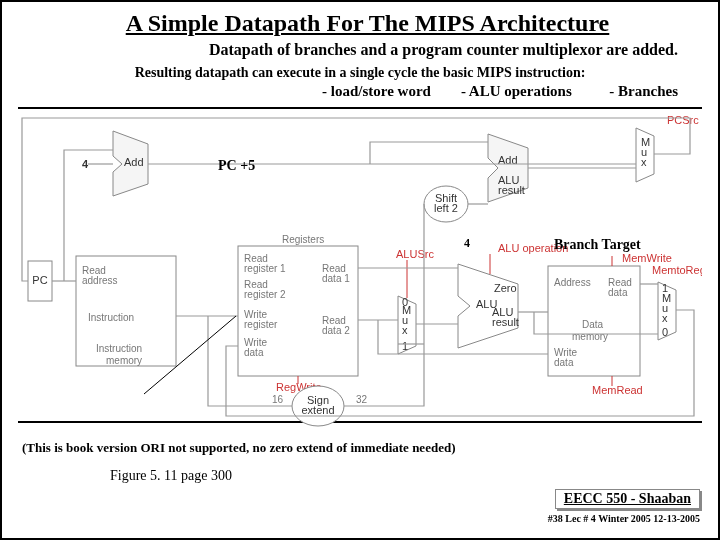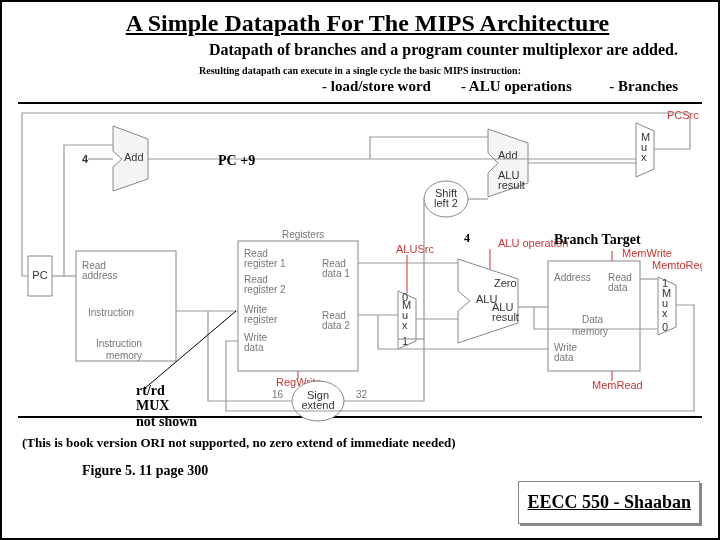--- a/index.html
+++ b/index.html
@@ -22,21 +22,21 @@
     padding-left: 15px;
   }
   .subtitle {
     text-align: right;
     font-size: 16px;
     font-weight: bold;
     margin: 4px 40px;
   }
   .line3 {
     text-align: center;
-    font-size: 10px;
+    font-size: 14px;
     font-weight: bold;
     margin: 6px 40px 2px 40px;
   }
   .line4 {
     text-align: right;
     font-size: 15px;
     font-weight: bold;
     margin: 0 40px 6px 40px;
   }
   .diagram-wrap {
@@ -53,38 +53,37 @@
     font-weight: bold;
     font-family: "Times New Roman", serif;
   }
   .footnote {
     font-size: 13px;
     font-weight: bold;
     margin: 4px 20px;
   }
   .figref {
     font-size: 14px;
-    margin-left: 80px;
+    margin-left: 108px;
     margin-top: 12px;
-    font-weight: bold;
   }
   .footer-right {
     position: absolute;
     right: 18px;
     bottom: 14px;
     text-align: right;
   }
   .course {
-    font-size: 18px;
+    font-size: 14px;
     font-weight: bold;
     text-decoration: underline;
     background: #fff;
     border: 1px solid #888;
     box-shadow: 2px 2px 0 #888;
-    padding: 10px 8px;
+    padding: 1px 8px;
     display: inline-block;
   }
   .lec {
     font-size: 10px;
     font-weight: bold;
     margin-top: 4px;
   }
 </style>
 </head>
 <body>
@@ -199,28 +198,24 @@
       <path d="M406 238 H380"></path>
       <path d="M500 206 H530"></path>
       <path d="M516 206 V228 H640"></path>
       <path d="M622 178 H640"></path>
       <path d="M658 204 H676 V310 H208 V240 H220"></path>
     </g>
 
     <line x1="126" y1="288" x2="218" y2="210" stroke="#000" stroke-width="1"></line>
   </svg>
 
-  <div class="ann" style="left:200px; top:52px;">PC +9</div>
+  <div class="ann" style="left:200px; top:52px;">PC +5</div>
   <div class="ann" style="left:536px; top:108px;margin-top:23px;">Branch Target</div>
   <div class="ann" style="left:446px; top:130px; font-size:12px;">4</div>
-  <div class="ann" style="left:118px; top:282px; line-height:1.1;">
-    <span>rt/rd</span><br>
-    <span>MUX</span><br>
-    <span>not shown</span>
-  </div>
 </div>
 
 <div class="footnote">(This is book version ORI not supported, no zero extend of immediate needed)</div>
 <div class="figref">Figure 5. 11 page 300</div>
 
 <div class="footer-right">
   <div class="course">EECC 550 - Shaaban</div>
+  <div class="lec">#38   Lec # 4   Winter 2005   12-13-2005</div>
 </div>
 
 </body></html>

